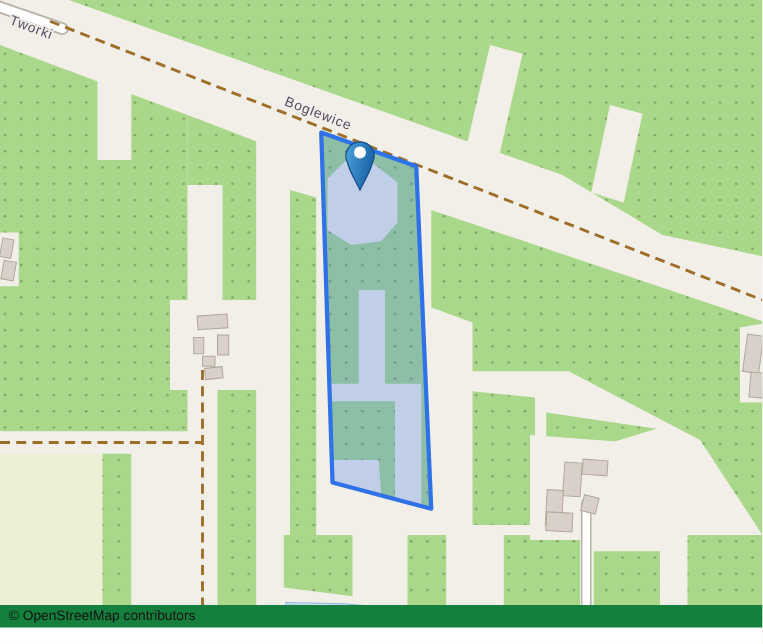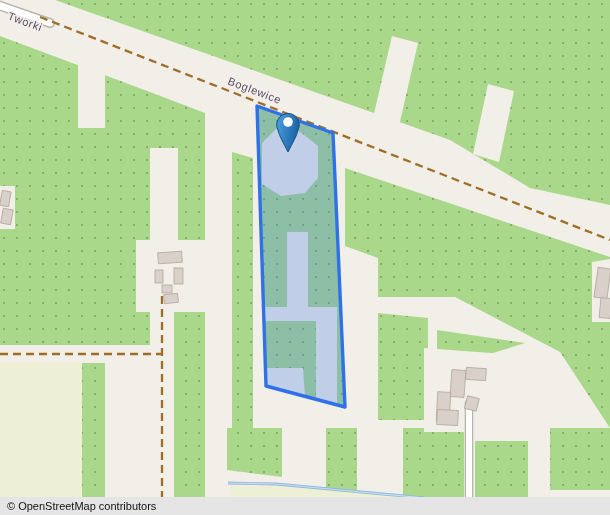--- a/index.html
+++ b/index.html
@@ -16,21 +16,21 @@
   .roadcase{stroke:var(--road_casing,#b9b3a9);fill:none;stroke-linecap:round;}
   .roadfill{stroke:var(--road_fill,#ffffff);fill:none;stroke-linecap:round;}
   .streamcase{stroke:var(--stream,#8fb7dc);stroke-width:2.8;fill:none;}
   .streamcore{stroke:#cadff0;stroke-width:1.2;fill:none;}
   .parcel{fill:var(--parcel-fill,rgba(77,129,232,0.30));stroke:var(--parcel-stroke,#2b6be6);
           stroke-width:3.4;stroke-linejoin:round;}
   .lbl{font-family:"Liberation Sans",sans-serif;font-size:11px;letter-spacing:0.7px;
        fill:var(--label,#4a3f55);paint-order:stroke;stroke:#f3f0ea;stroke-width:2.4px;}
   .pinbody{fill:url(#pinGrad);stroke:#174f85;stroke-width:1;}
   .pindot{fill:#ffffff;}
-  #attrbar{position:absolute;left:0;top:497px;width:610px;height:18px;background:#e5e5e5;
+  #attrbar{position:absolute;left:0;top:484px;width:610px;height:18px;background:#15803d;
            display:flex;align-items:center;}
   #attrbar span{font-size:11px;color:#111;margin-left:7px;white-space:nowrap;}
 </style>
 </head>
 <body>
 
 <div id="app">
   <div id="map">
     <svg width="610" height="497" viewBox="0 0 610 497">
       <defs>

